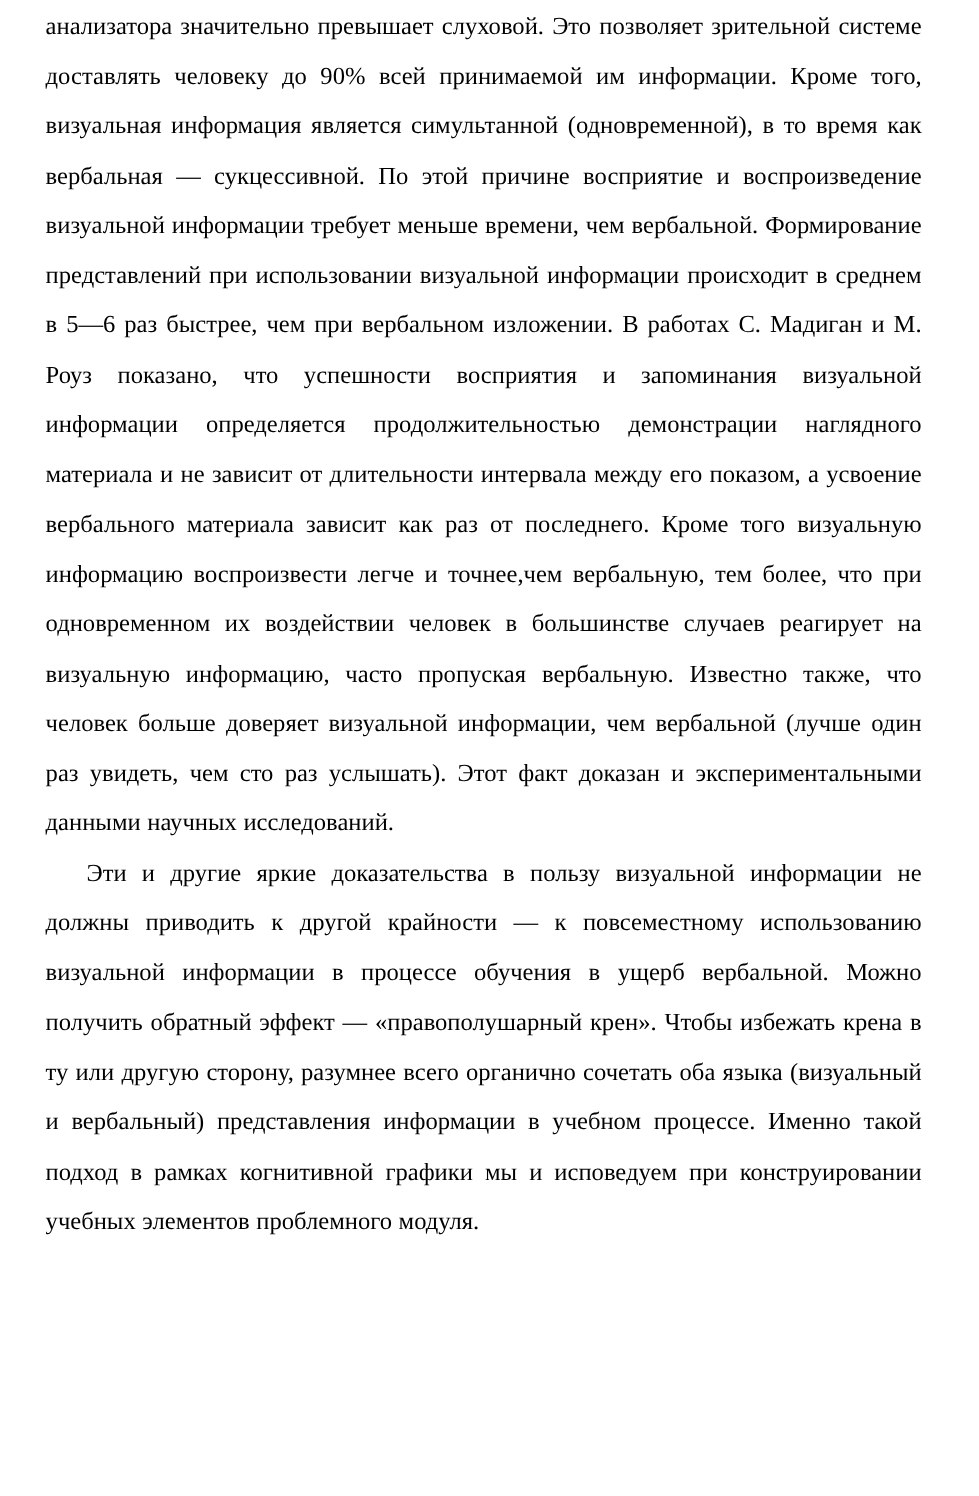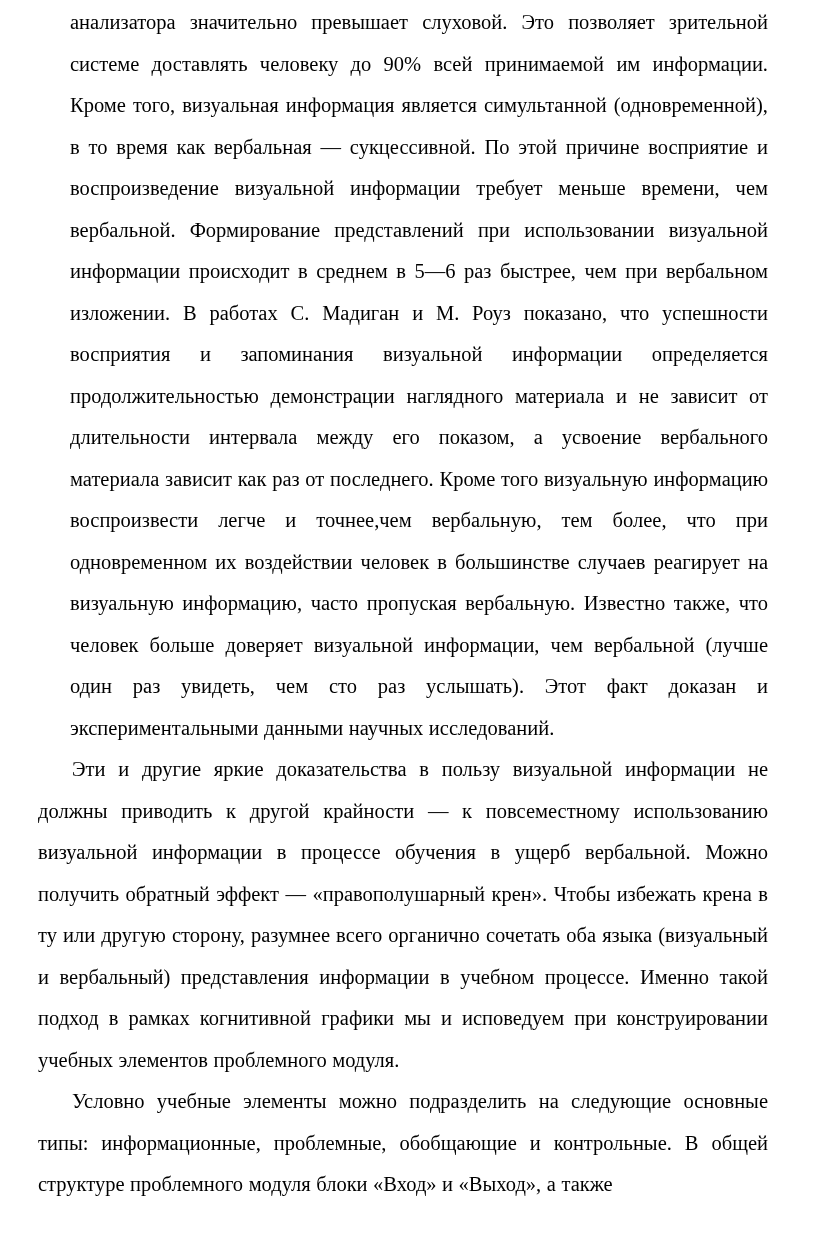--- a/index.html
+++ b/index.html
@@ -27,29 +27,27 @@
     line-height: 41.5px;
     text-align: justify;
     text-justify: inter-word;
     word-spacing: 0.02em;
   }
   p.indent {
     text-indent: 34px;
   }
   p.cont {
     text-indent: 0;
-    margin-left: 32px;
   }
   
   p:last-child {
     text-align: justify;
   }
 </style>
 </head>
 <body>
 
 <div class="page">
   <div class="doc-body">
     <p class="cont">анализатора значительно превышает слуховой. Это позволяет зрительной системе доставлять человеку до 90% всей принимаемой им информации. Кроме того, визуальная информация является симультанной (одновременной), в то время как вербальная — сукцессивной. По этой причине восприятие и воспроизведение визуальной информации требует меньше времени, чем вербальной. Формирование представлений при использовании визуальной информации происходит в среднем в 5—6 раз быстрее, чем при вербальном изложении. В работах С. Мадиган и М. Роуз показано, что успешности восприятия и запоминания визуальной информации определяется продолжительностью демонстрации наглядного материала и не зависит от длительности интервала между его показом, а усвоение вербального материала зависит как раз от последнего. Кроме того визуальную информацию воспроизвести легче и точнее,чем вербальную, тем более, что при одновременном их воздействии человек в большинстве случаев реагирует на визуальную информацию, часто пропуская вербальную. Известно также, что человек больше доверяет визуальной информации, чем вербальной (лучше один раз увидеть, чем сто раз услышать). Этот факт доказан и экспериментальными данными научных исследований.</p>
     <p class="indent">Эти и другие яркие доказательства в пользу визуальной информации не должны приводить к другой крайности — к повсеместному использованию визуальной информации в процессе обучения в ущерб вербальной. Можно получить обратный эффект — «правополушарный крен». Чтобы избежать крена в ту или другую сторону, разумнее всего органично сочетать оба языка (визуальный и вербальный) представления информации в учебном процессе. Именно такой подход в рамках когнитивной графики мы и исповедуем при конструировании учебных элементов проблемного модуля.</p>
-    <p class="indent">Условно учебные элементы можно подразделить на следующие основные типы: информационные, проблемные, обобщающие и контрольные. В общей структуре проблемного модуля блоки «Вход» и «Выход», а также</p>
   </div>
 </div>
 
 </body></html>

